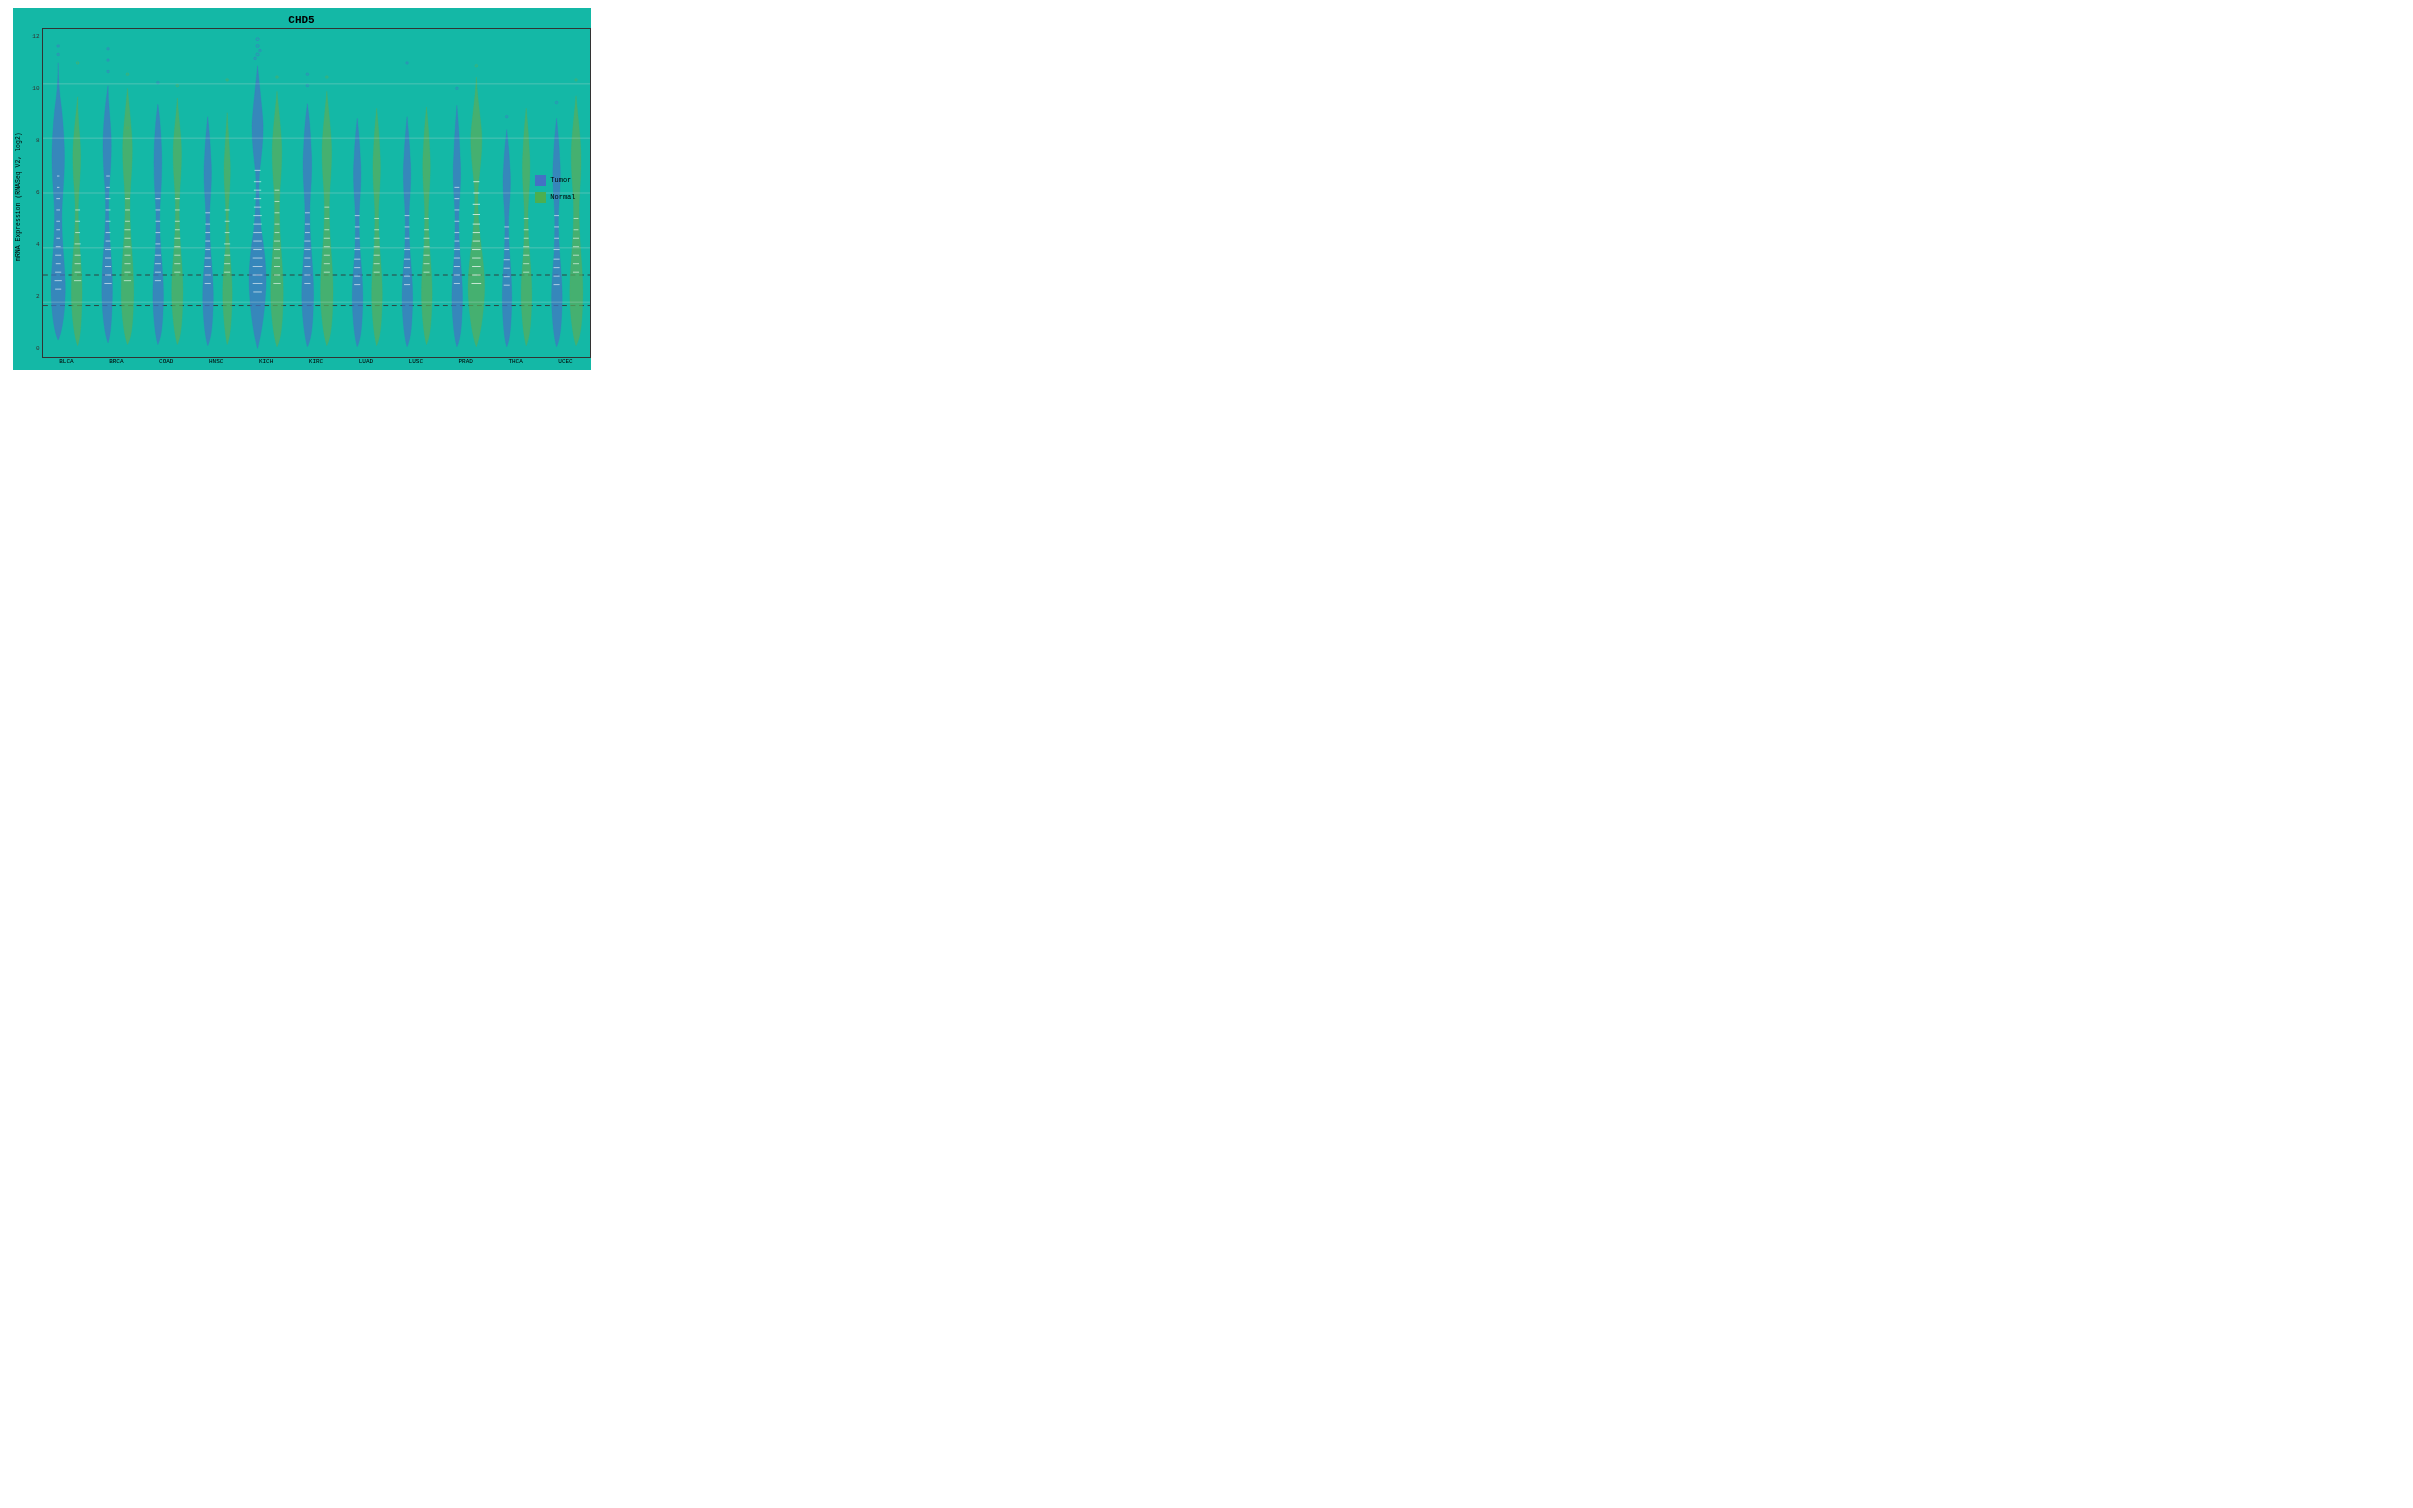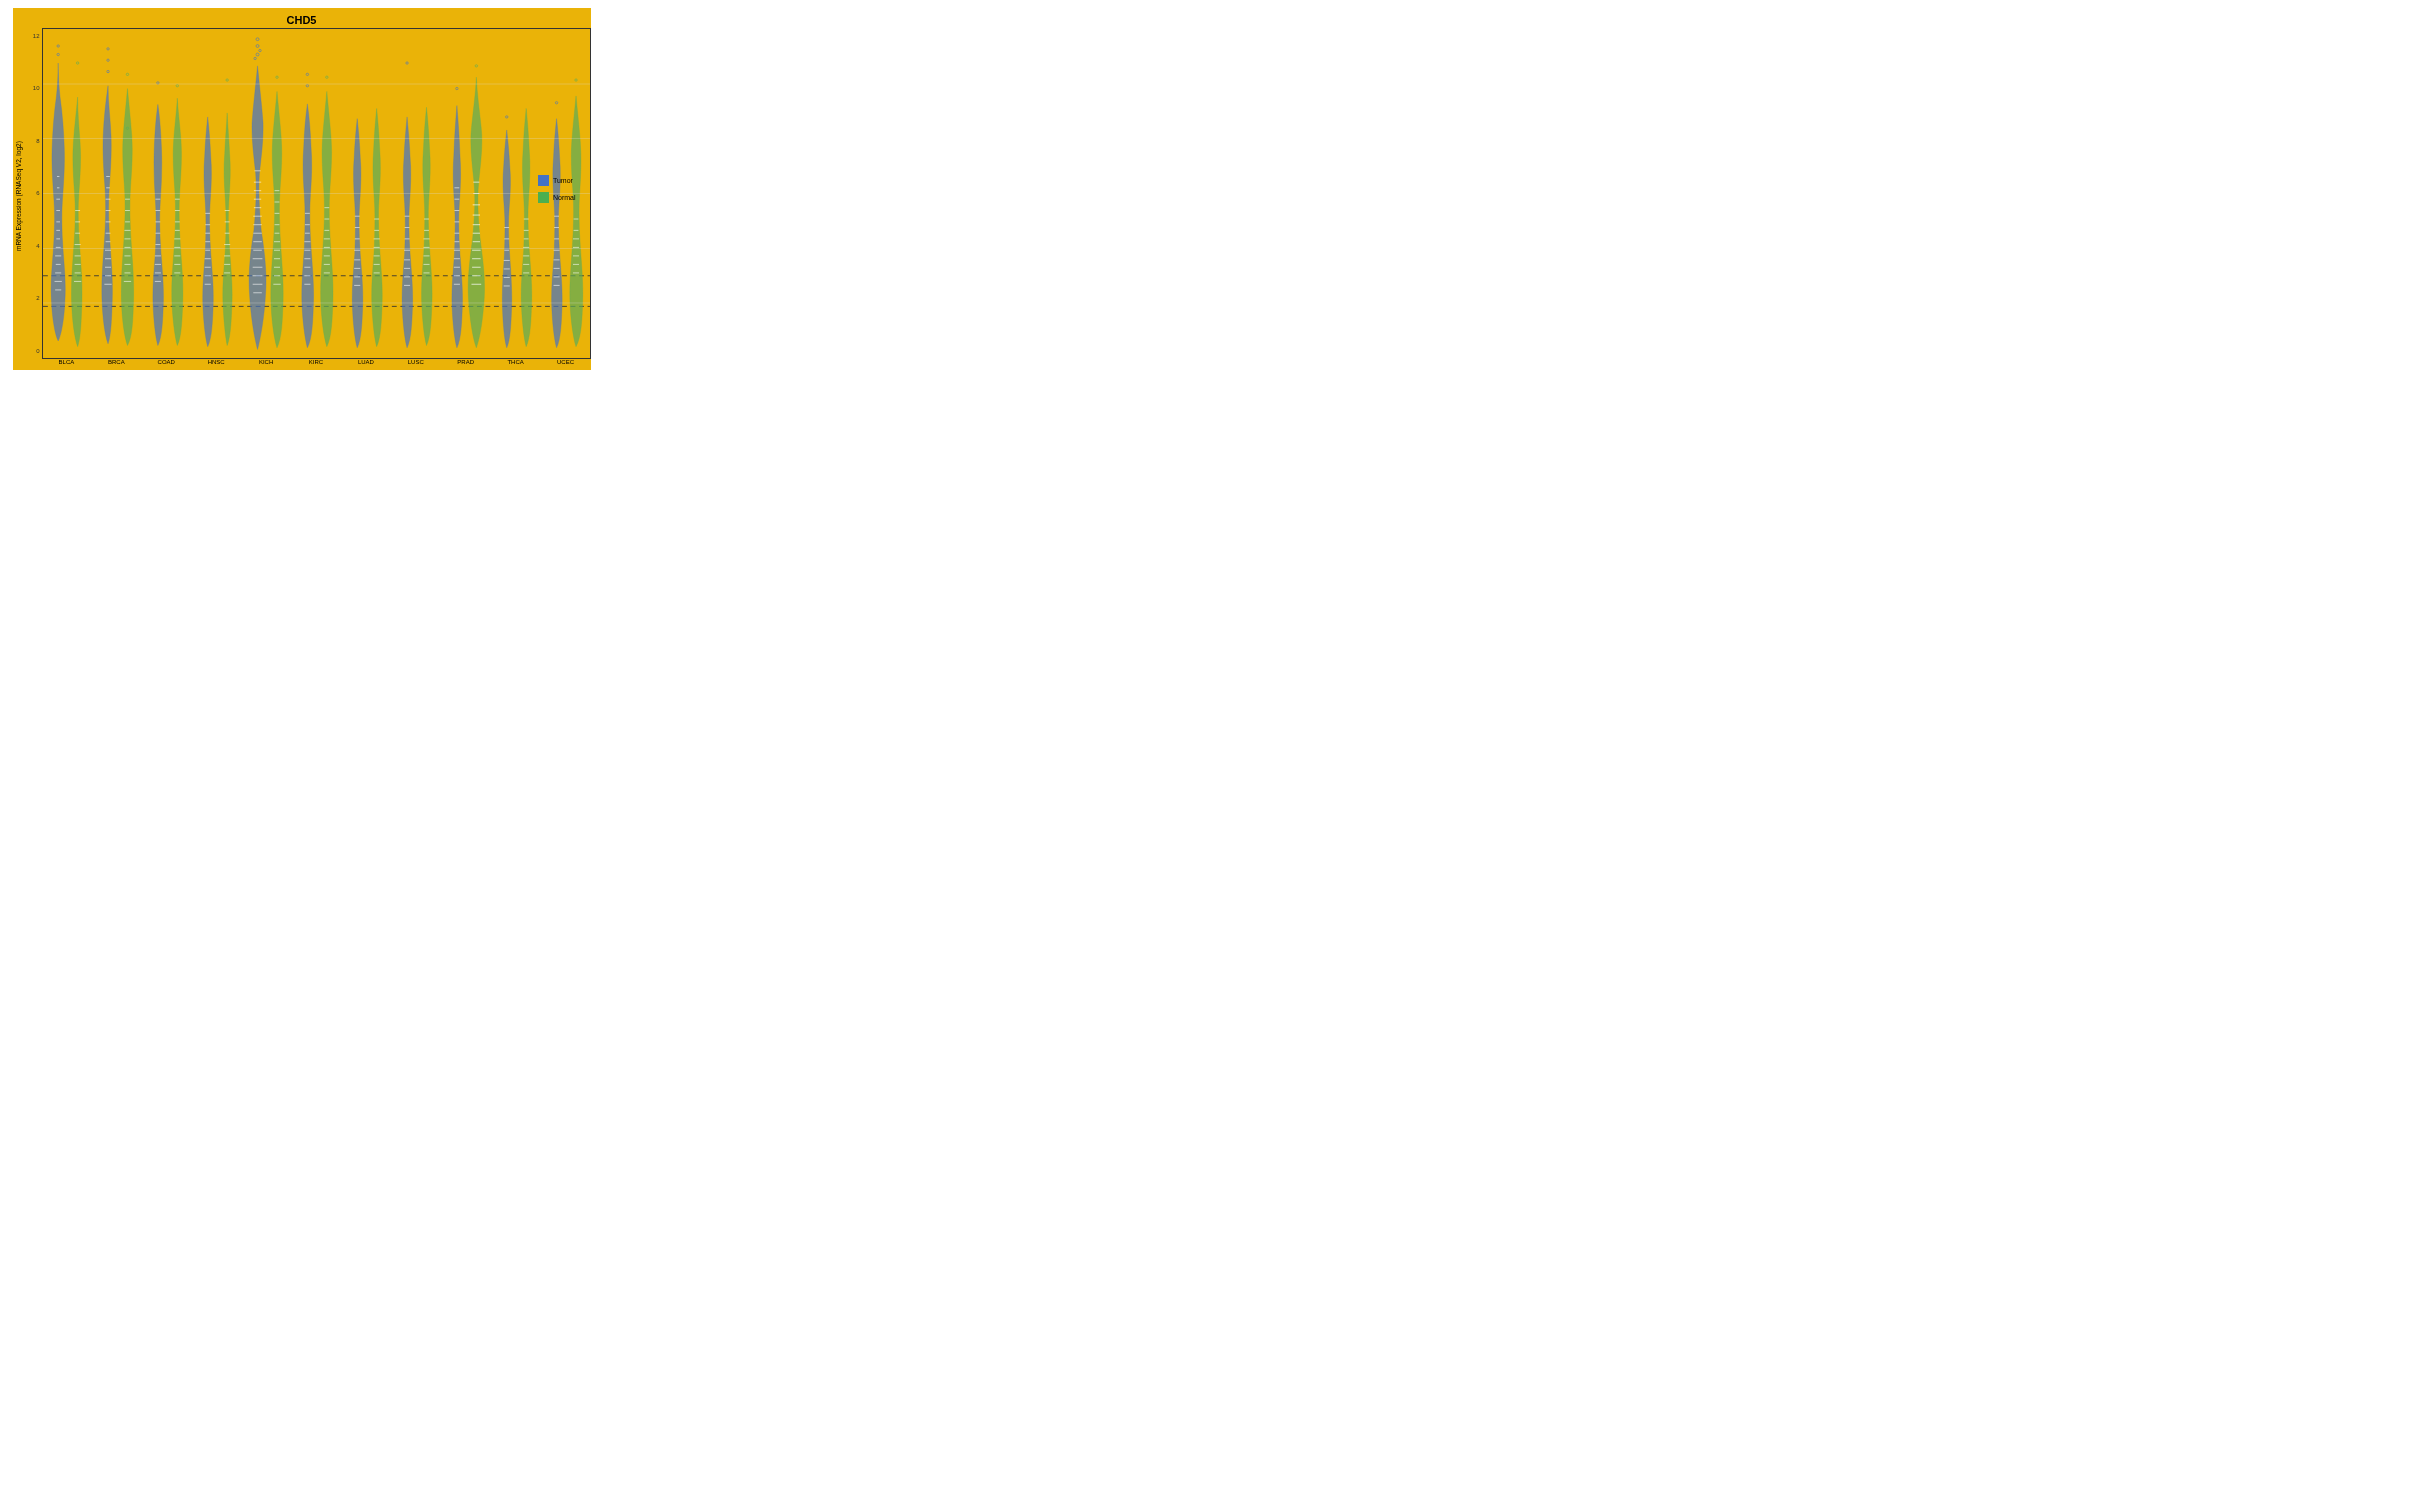--- a/index.html
+++ b/index.html
@@ -9,21 +9,22 @@
       width: 603px;
       height: 377px;
       display: flex;
       align-items: center;
       justify-content: center;
     }
     .chart-container {
       width: 578px;
       height: 362px;
       position: relative;
-      background: #eab308;
+      background: #14b8a6;
+      font-family: Liberation Mono, monospace;
     }
     .chart-title {
       text-align: center;
       font-size: 11px;
       font-weight: bold;
       padding-top: 6px;
       padding-bottom: 2px;
     }
     .chart-area {
       display: flex;

